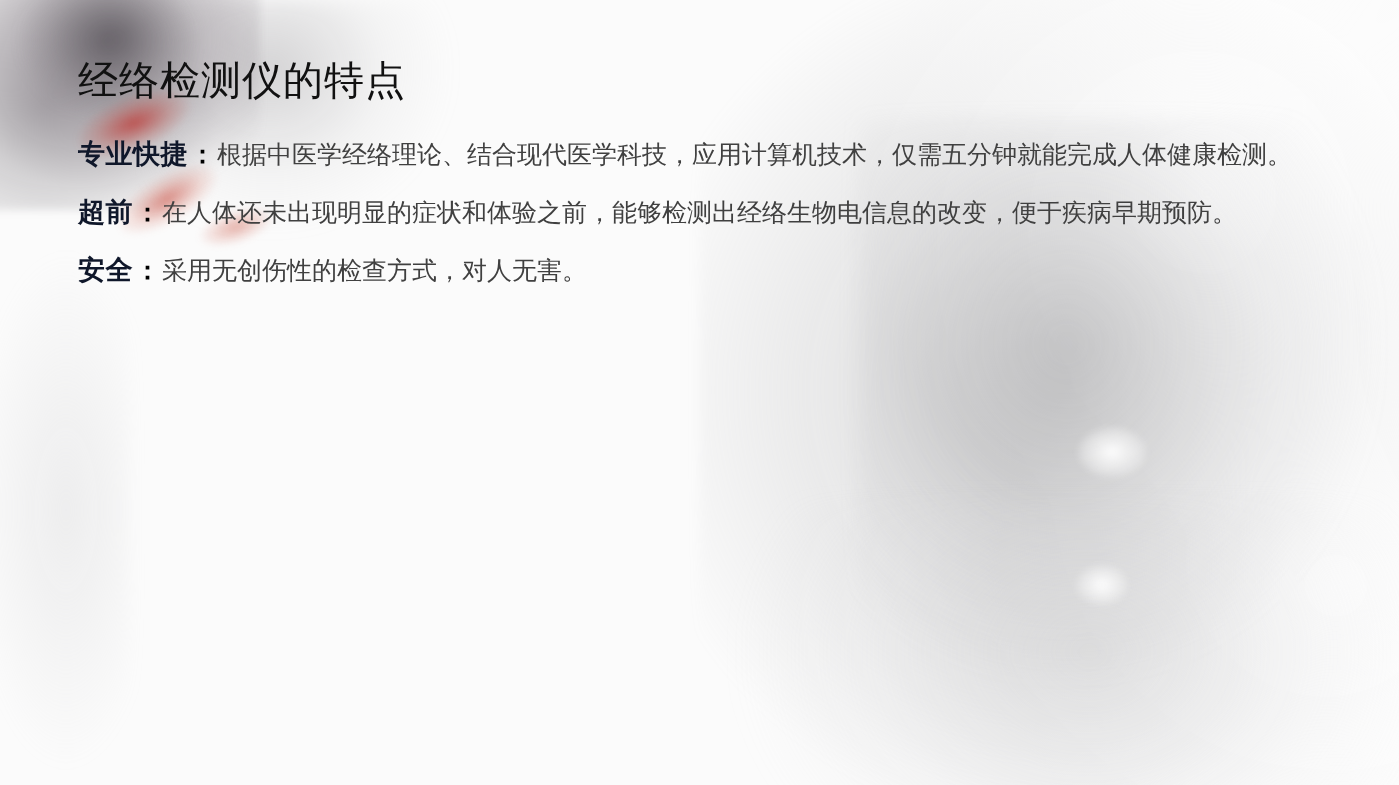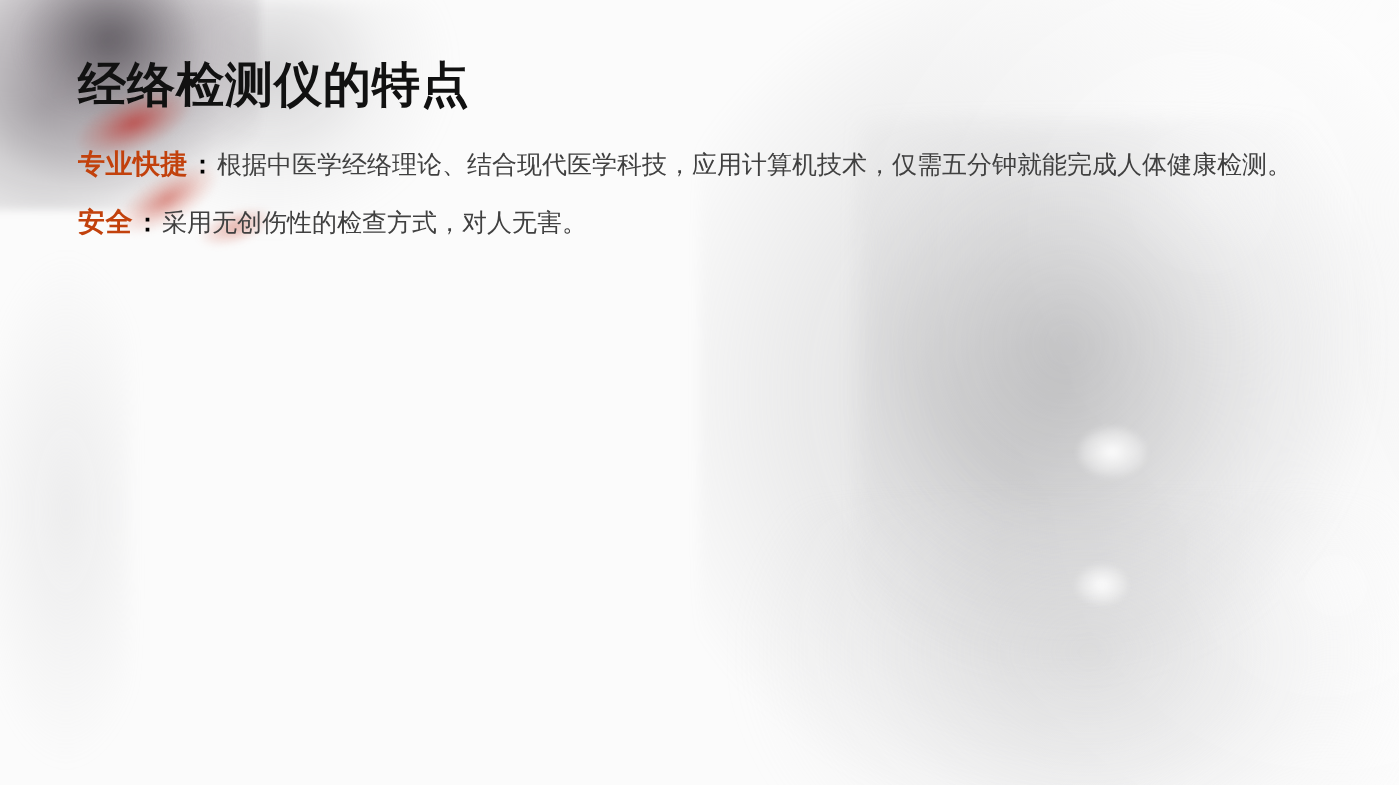--- a/index.html
+++ b/index.html
@@ -138,22 +138,22 @@
 
   
   .content {
     position: absolute;
     left: 78px;
     top: 56px;
     width: 1240px;
   }
   .slide-title {
     font-family: "DejaVu Sans", "Liberation Sans", sans-serif;
-    font-size: 48px;
-    font-weight: bold;
+    font-size: 40px;
+    font-weight: normal;
     color: #111111;
     letter-spacing: 1px;
     margin: 0 0 30px 0;
     line-height: 1.2;
   }
   .feature-list {
     margin: 0;
     padding: 0;
     list-style: none;
   }
@@ -161,21 +161,21 @@
     margin: 0 0 17px 0;
     font-size: 25px;
     line-height: 1.52;
     color: #1a1a1a;
     text-align: justify;
     max-width: 1222px;
   }
   .feature-term {
     font-weight: bold;
     font-size: 27px;
-    color: #c2410c;
+    color: #0f172a;
     letter-spacing: 0.5px;
   }
   .feature-sep {
     font-weight: bold;
     color: #000000;
     padding: 0 2px;
   }
   .feature-desc {
     font-weight: normal;
     color: #404040;
@@ -203,20 +203,23 @@
 
     <h1 class="slide-title">经络检测仪的特点</h1>
 
     <ul class="feature-list">
 
       <li class="feature-item">
         <span class="feature-term">专业快捷</span><span class="feature-sep">：</span><span class="feature-desc">根据中医学经络理论、结合现代医学科技，应用计算机技术，仅需五分钟就能完成人体健康检测。</span>
       </li>
 
 
+      <li class="feature-item">
+        <span class="feature-term">超前</span><span class="feature-sep">：</span><span class="feature-desc">在人体还未出现明显的症状和体验之前，能够检测出经络生物电信息的改变，便于疾病早期预防。</span>
+      </li>
 
 
 
 
       <li class="feature-item">
         <span class="feature-term">安全</span><span class="feature-sep">：</span><span class="feature-desc">采用无创伤性的检查方式，对人无害。</span>
       </li>
 
     </ul>
   </div>

